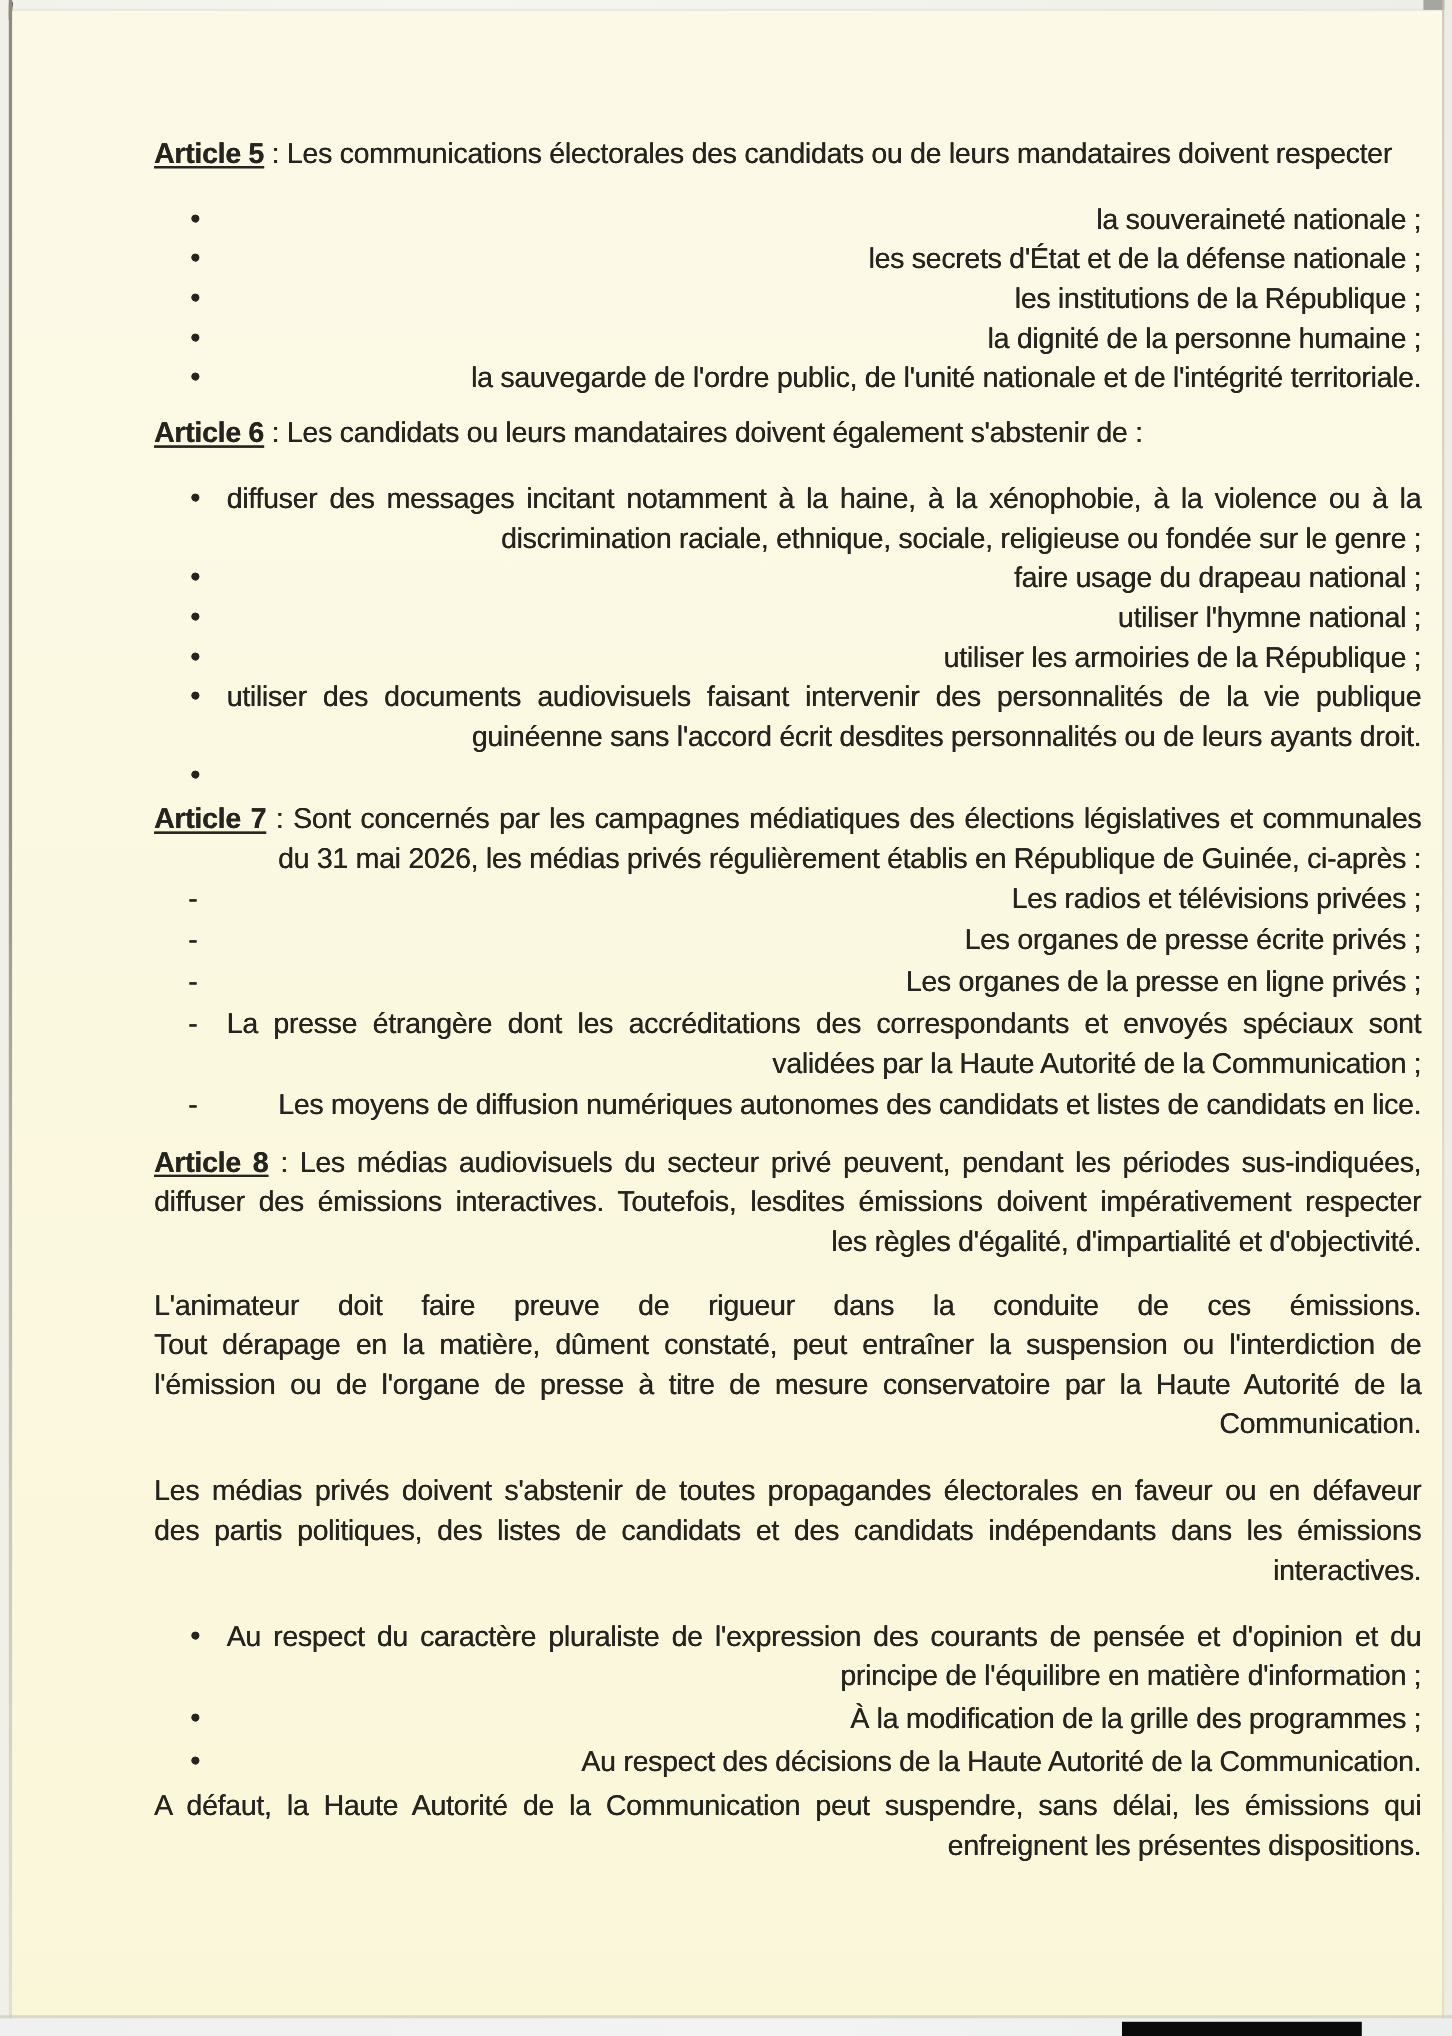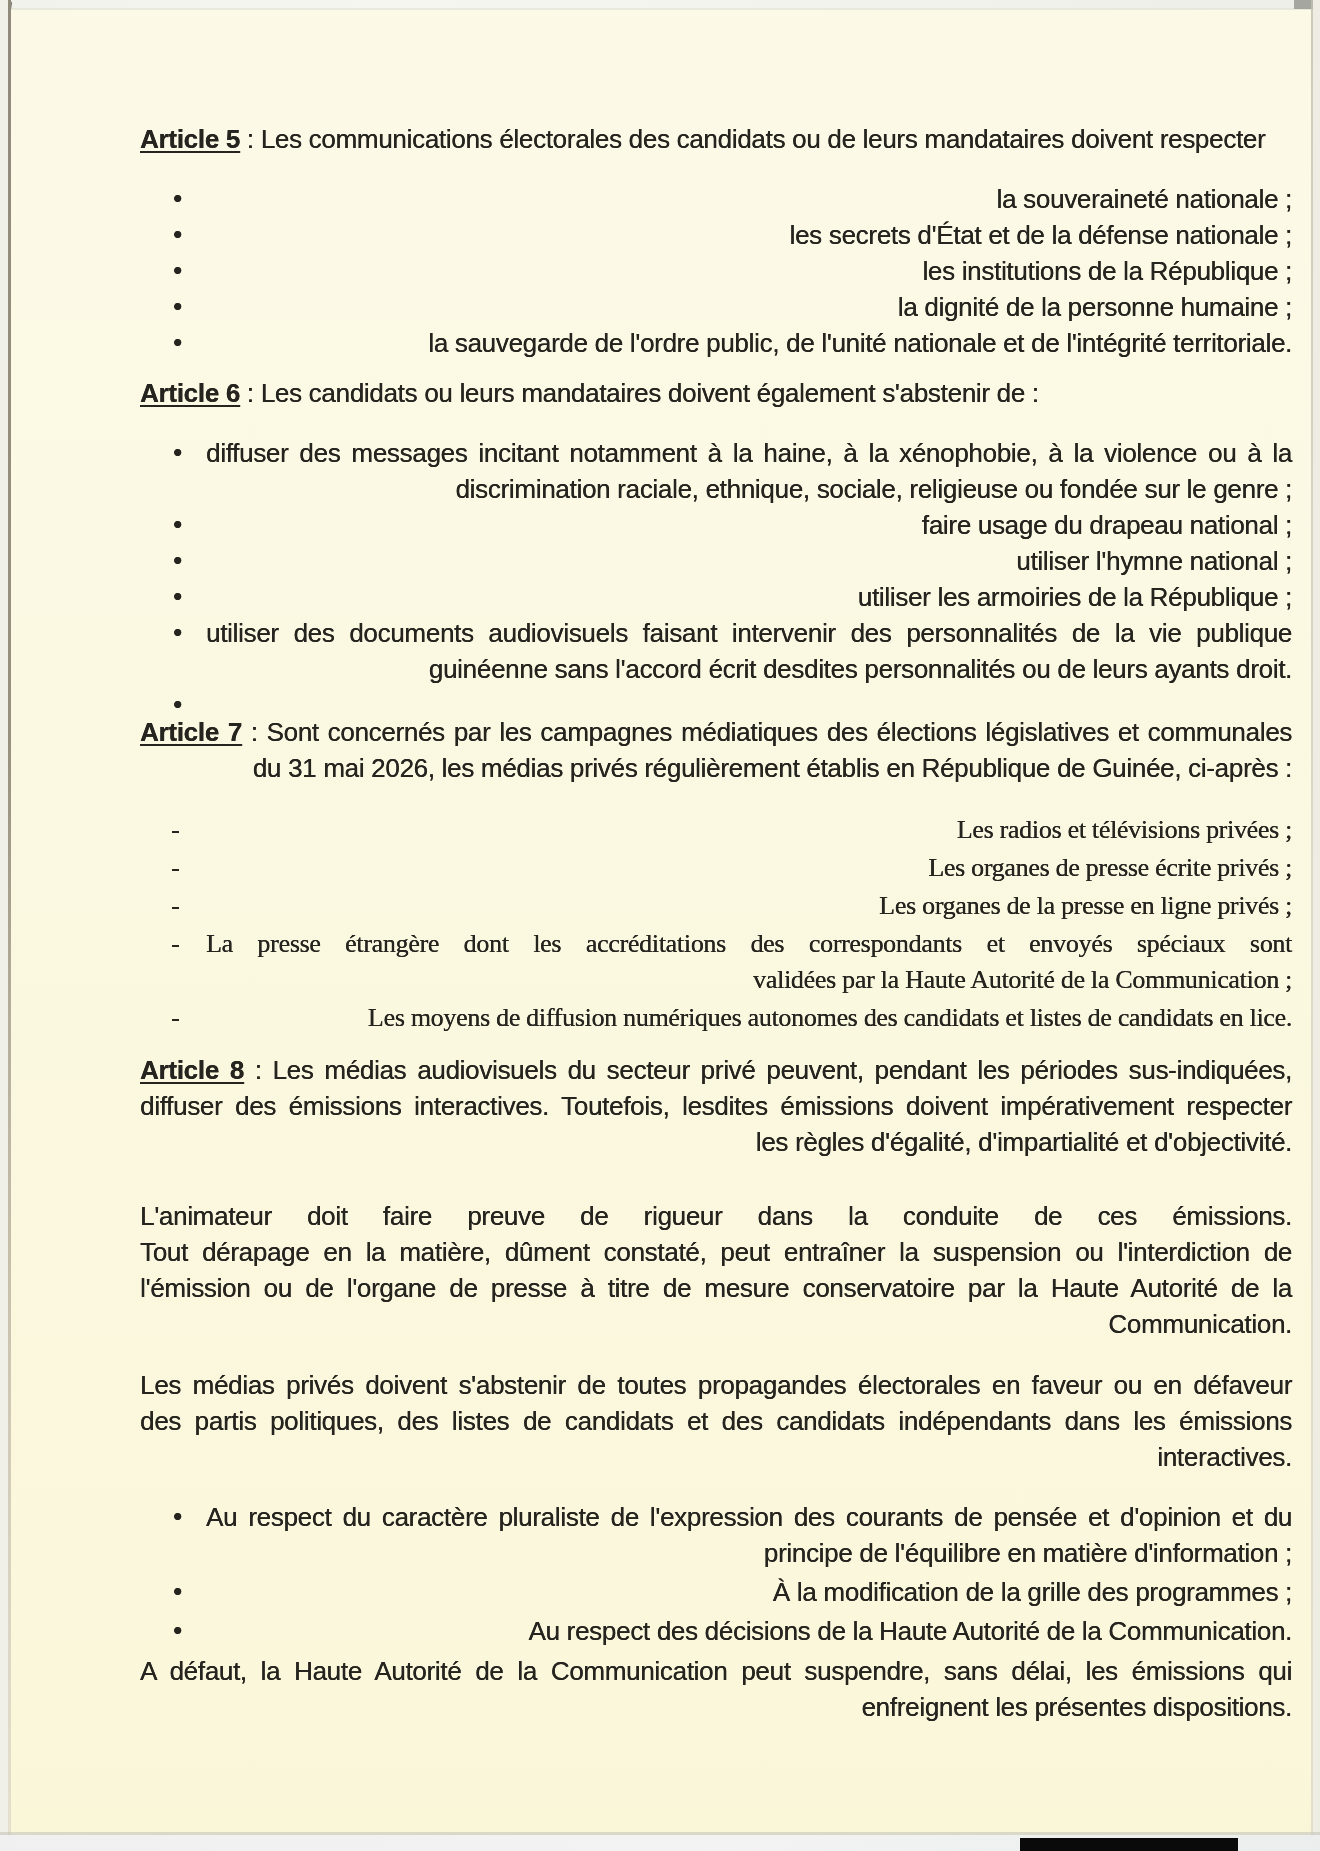--- a/index.html
+++ b/index.html
@@ -29,23 +29,23 @@
     text-shadow:0.25px 0 0 currentColor;}
   p{margin:0;}
   .art{font-weight:bold;text-decoration:underline;text-underline-offset:3px;}
   ul{list-style:none;margin:0;padding:0;}
   li{position:relative;padding-left:66px;}
   .blist li::before{content:"\2022";position:absolute;left:33px;top:-1px;font-size:26px;}
   .dlist li::before{content:"-";position:absolute;left:31px;top:0;}
   .line{text-align:right;}
   .fill{text-align:justify;text-align-last:justify;}
   .empty-li{height:27px;}
-  .mt0{margin-top:0;}  .mt4{margin-top:4px;}  .mt14{margin-top:14px;}
-  .mt16{margin-top:16px;} .mt22{margin-top:38px;} .mt24{margin-top:24px;}
-  .mt25{margin-top:25px;} .mt26{margin-top:26px;font-family:Liberation Serif, serif;}
+  .mt0{margin-top:12px;}  .mt4{margin-top:4px;}  .mt14{margin-top:14px;}
+  .mt16{margin-top:16px;} .mt22{margin-top:22px;} .mt24{margin-top:24px;}
+  .mt25{margin-top:25px;} .mt26{}
   .gap2 li{margin-bottom:2px;} .gap3 li{margin-bottom:3px;}
 </style>
 </head>
 <body>
 
 <div class="canvas">
 
   <div class="edge-top"></div>
   <div class="edge-top-line"></div>
   <div class="corner-mark-left"></div>

